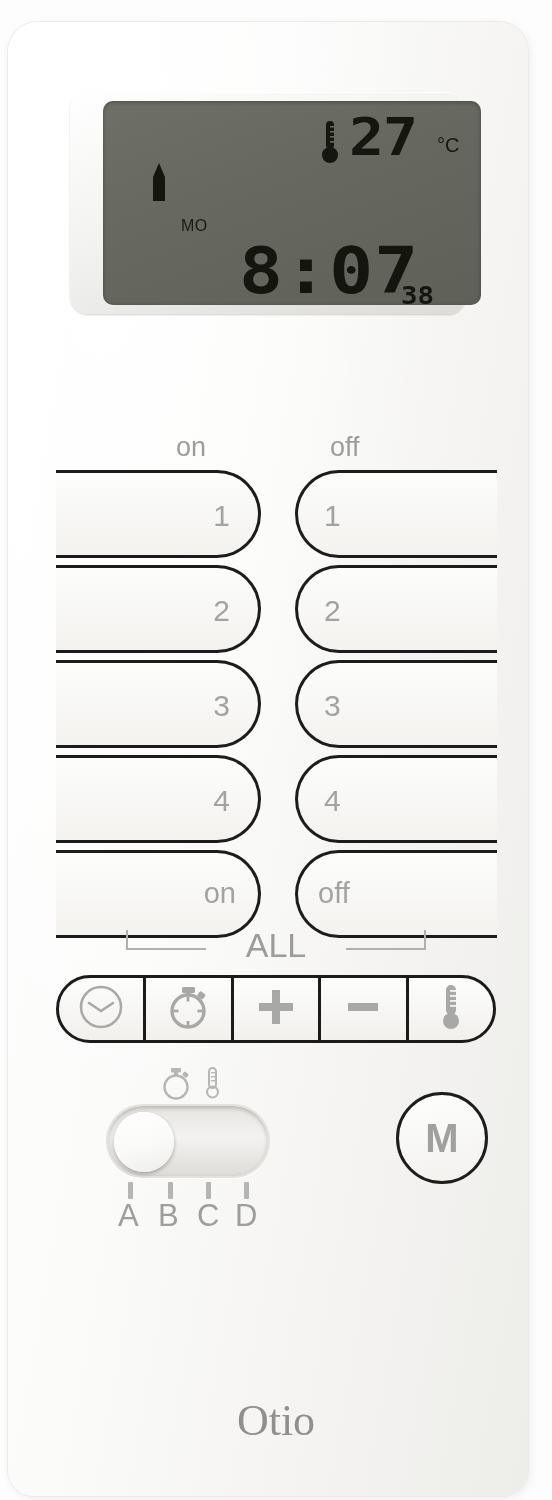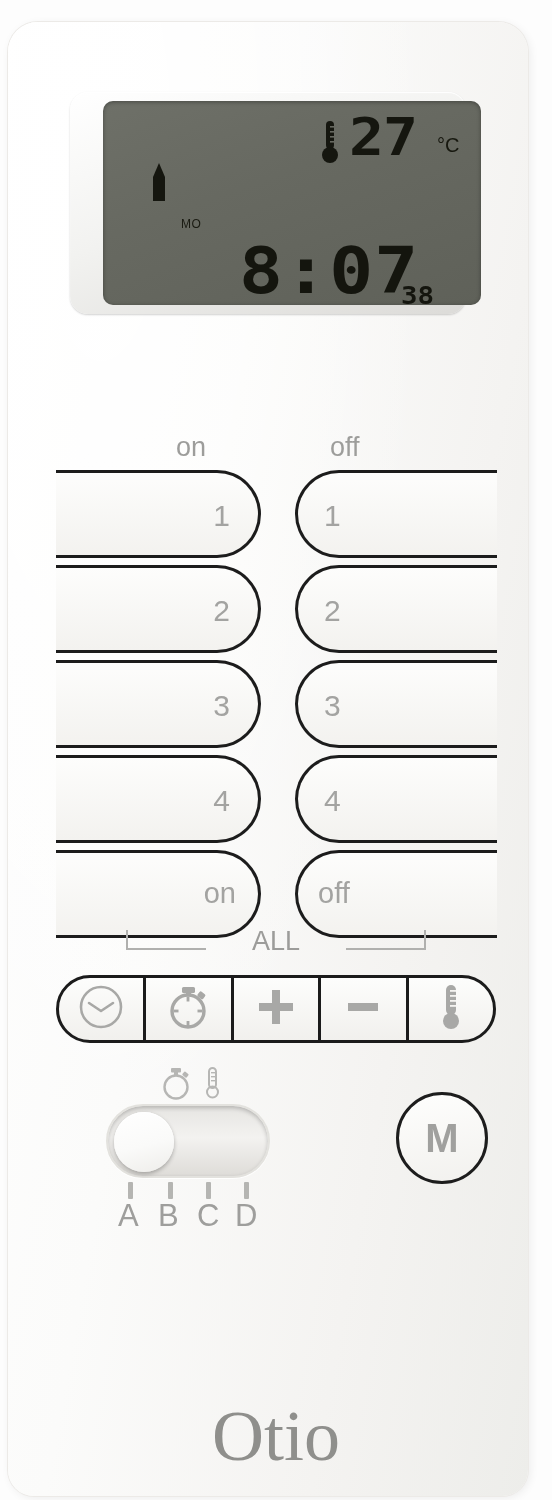--- a/index.html
+++ b/index.html
@@ -50,21 +50,21 @@
     transform:scaleX(1.12);transform-origin:left top;
     color:#15160f;
   }
   #lcd-temp-unit{
     position:absolute;left:334px;top:33px;
     font-size:20px;font-weight:normal;color:#17180f;
   }
   #lcd-antenna-icon{position:absolute;left:46px;top:62px;}
   #lcd-day{
     position:absolute;left:78px;top:116px;
-    font-size:12px;letter-spacing:.5px;color:#1a1b12;font-weight:500;
+    font-size:16px;letter-spacing:.5px;color:#1a1b12;font-weight:500;
   }
   #lcd-time{
     position:absolute;left:136px;top:138px;
     font-family:"DejaVu Sans Mono", monospace;
     font-size:64px;font-weight:bold;letter-spacing:1px;
     transform:scaleX(1.14);transform-origin:left top;
     color:#14150e;line-height:1;
   }
   #lcd-seconds{
     position:absolute;left:298px;top:182px;
@@ -113,21 +113,21 @@
     position:absolute;left:126px;top:930px;width:300px;height:30px;
   }
   #all-bracket .brkt{
     position:absolute;top:0;height:18px;width:78px;
     border:2px solid #b0b0ae;border-top:none;
   }
   #all-bracket .brkt.left{left:0;border-right:none;}
   #all-bracket .brkt.right{right:0;border-left:none;}
   #all-label{
     position:absolute;left:50%;top:-4px;transform:translateX(-50%);
-    font-size:27px;color:#9c9c9a;background:transparent;padding:0 8px;
+    font-size:34px;color:#9c9c9a;background:transparent;padding:0 8px;
   }
 
   
   #function-strip{
     position:absolute;left:56px;top:975px;width:440px;height:68px;
     border:3px solid #1b1b1b;border-radius:34px;box-sizing:border-box;
     background:linear-gradient(180deg,#fdfdfc 0%,#f1f0ed 100%);
     display:flex;overflow:hidden;
   }
   .fn-btn{
@@ -167,21 +167,21 @@
     border-radius:50%;border:3px solid #1d1d1d;box-sizing:border-box;
     background:linear-gradient(170deg,#fefefd 0%,#f2f1ee 100%);
     display:flex;align-items:center;justify-content:center;
   }
   #m-label{font-size:40px;color:#a0a09e;font-weight:bold;}
 
   
   #brand-logo{
     position:absolute;left:0;top:1395px;width:552px;text-align:center;
     font-family:"Liberation Serif", serif;
-    font-size:72px;color:#8f8f8c;letter-spacing:0px;
+    font-size:44px;color:#8f8f8c;letter-spacing:0px;
   }
 </style>
 </head>
 <body>
 
 <div id="remote-body">
   <div id="body-sheen"></div>
 </div>
 
 <div id="lcd-bezel">

